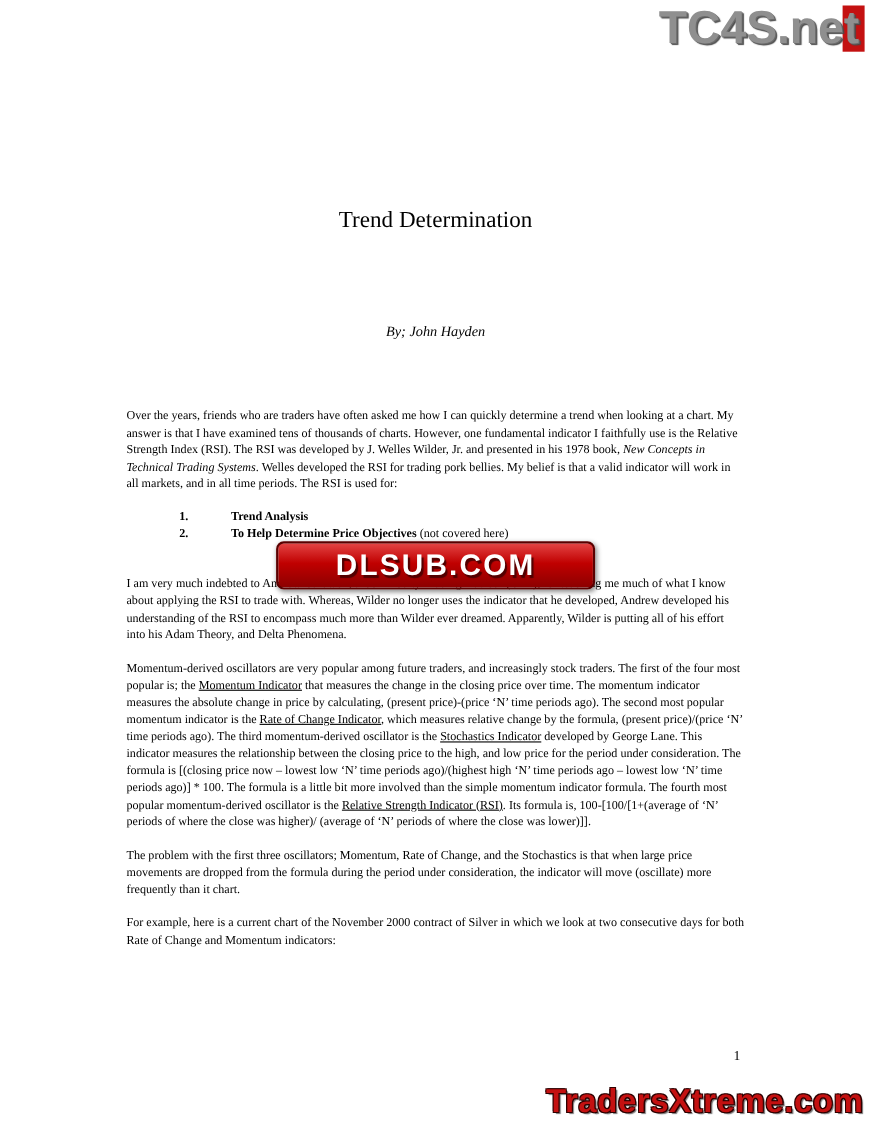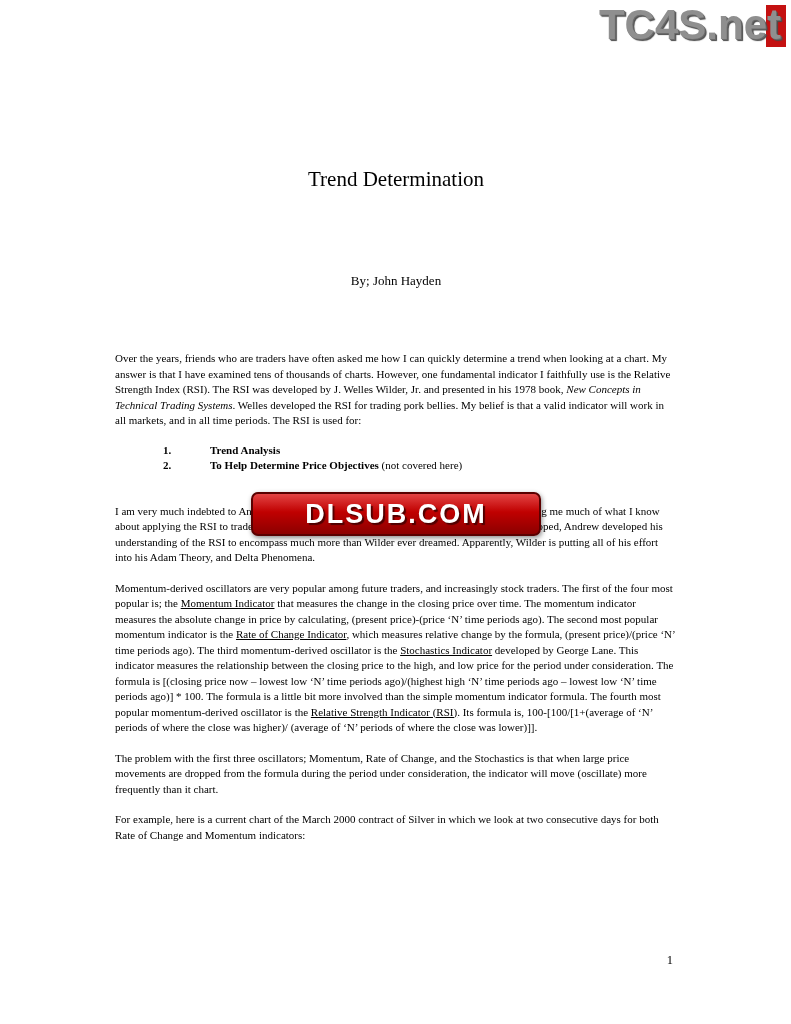--- a/index.html
+++ b/index.html
@@ -25,27 +25,27 @@
   .top-logo .red-chip {
     position: absolute; right: -5px; top: 1px;
     width: 20px; height: 42px;
     background: var(--logo_red, #c41111);
     z-index: 0;
   }
   .top-logo .logo-text { position: relative; z-index: 1; }
 
   
   .content {
-    position: absolute; left: 115px; right: 114px; top: 166px;
+    position: absolute; left: 115px; right: 114px; top: 186px;
   }
   .doc-title {
     margin: 0; text-align: center;
     font-size: 21px; line-height: 27px; font-weight: normal;
   }
-  .byline { margin-top: 80px; text-align: center; font-size: 13px; }
+  .byline { margin-top: 80px; text-align: center; font-size: 13px; font-style: italic; }
   .body-content { margin-top: 62px; font-size: 11px; line-height: 15.5px; }
   .body-content p { margin: 0 0 15px 0; }
   .list { margin: -1px 0 30px 0; }
   .list-row { display: flex; }
   .list-row .num { display: inline-block; width: 47px; margin-left: 48px; font-weight: bold; flex: none; }
   .bold { font-weight: bold; }
   .italic { font-style: italic; }
   .underline { text-decoration: underline; text-align: center; }
 
   
@@ -101,24 +101,25 @@
             <span><span class="bold">Trend Analysis</span></span>
           </div>
           <div class="list-row">
             <span class="num">2.</span>
             <span><span class="bold">To Help Determine Price Objectives</span><span> (not covered here)</span></span>
           </div>
         </div>
         <p><span>I am very much indebted to Andrew Cardwell, a Commodity Trading Advisor (CTA), for teaching me much of what I know about applying the RSI to trade with. Whereas, Wilder no longer uses the indicator that he developed, Andrew developed his understanding of the RSI to encompass much more than Wilder ever dreamed. Apparently, Wilder is putting all of his effort into his Adam Theory, and Delta Phenomena.</span></p>
         <p><span>Momentum-derived oscillators are very popular among future traders, and increasingly stock traders. The first of the four most popular is; the </span><span class="underline">Momentum Indicator</span><span> that measures the change in the closing price over time. The momentum indicator measures the absolute change in price by calculating,  (present price)-(price ‘N’ time periods ago). The second most popular momentum indicator is the </span><span class="underline">Rate of Change Indicator</span><span>, which measures relative change by the formula, (present price)/(price ‘N’ time periods ago). The third momentum-derived oscillator is the </span><span class="underline">Stochastics Indicator</span><span> developed by George Lane. This indicator measures the relationship between the closing price to the high, and low price for the period under consideration. The formula is [(closing price now – lowest low ‘N’ time periods ago)/(highest high ‘N’ time periods ago – lowest low ‘N’ time periods ago)] * 100. The formula is a little bit more involved than the simple momentum indicator formula. The fourth most popular momentum-derived oscillator is the </span><span class="underline">Relative Strength Indicator (RSI)</span><span>. Its formula is, 100-[100/[1+(average of ‘N’ periods of where the close was higher)/ (average of ‘N’ periods of where the close was lower)]].</span></p>
         <p><span>The problem with the first three oscillators; Momentum, Rate of Change, and the Stochastics is that when large price movements are dropped from the formula during the period under consideration, the indicator will move (oscillate) more frequently than it chart.</span></p>
-        <p><span>For example, here is a current chart of the March 2000 contract of Silver in which we look at two consecutive days for both Rate of Change and Momentum indicators:</span></p>
+        <p><span>For example, here is a current chart of the November 2000 contract of Silver in which we look at two consecutive days for both Rate of Change and Momentum indicators:</span></p>
       </div>
   </div>
 
   <div class="watermark">
     <span>DLSUB.COM</span>
   </div>
 
   <div class="page-number">1</div>
 
+  <div class="bottom-logo">TradersXtreme.com</div>
 
 </div>
 
 </body></html>

